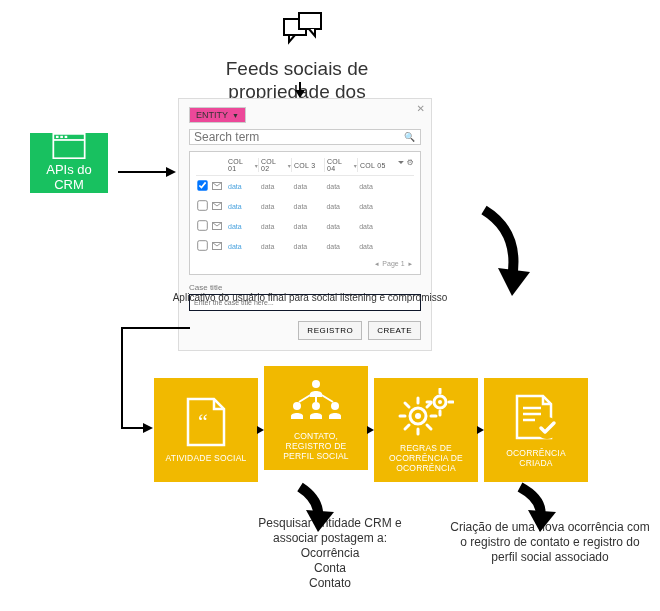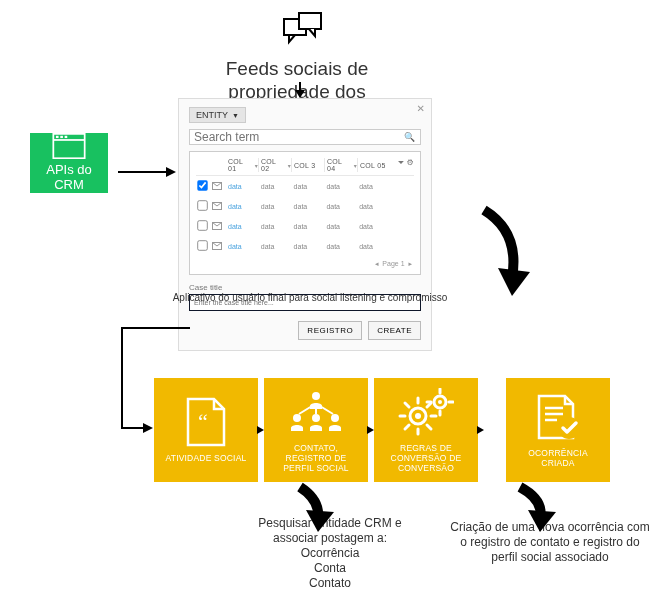--- a/index.html
+++ b/index.html
@@ -15,21 +15,21 @@
 .label-pesquisar { left: 235px; top: 516px; width: 190px; text-align: center; font-size: 12px; line-height: 1.25; }
 .label-criacao { left: 450px; top: 520px; width: 200px; text-align: center; font-size: 12px; line-height: 1.25; }
 
 
 .api-box { left: 30px; top: 133px; width: 78px; height: 60px; background: #18c160; display: flex; flex-direction: column; align-items: center; justify-content: center; color: #fff; font-size: 13px; line-height: 1.15; text-align: center; }
 .api-box svg { margin-bottom: 4px; }
 
 
 .app-window { left: 178px; top: 98px; width: 254px; border: 1px solid #dcdcdc; background: #fafafa; padding: 8px 10px 10px; }
 .app-window .close { position: absolute; right: 6px; top: 4px; color: #999; font-size: 10px; cursor: pointer; }
-.entity-dd { display: inline-flex; align-items: center; padding: 2px 6px; border: 1px solid #ccc; background: #e5e5e5; font-size: 9px; margin-bottom: 6px; }
+.entity-dd { display: inline-flex; align-items: center; padding: 2px 6px; border: 1px solid #ccc; background: #ec4899; font-size: 9px; margin-bottom: 6px; }
 .entity-dd .caret { margin-left: 4px; font-size: 7px; }
 .search-box { display: flex; align-items: center; border: 1px solid #ccc; background: #fff; padding: 2px 4px; height: 16px; margin-bottom: 6px; }
 .search-box input { border: none; outline: none; font-size: 12px; color: #bbb; flex: 1; background: transparent; }
 .search-box .mag { font-size: 9px; color: #888; }
 .grid-wrap { border: 1px solid #ccc; background: #fff; padding: 6px 6px 6px; }
 .grid-head { display: flex; border-bottom: 1px solid #e8e8e8; padding-bottom: 3px; font-size: 7px; color: #555; letter-spacing: .3px; }
 .col-cb { width: 16px; flex: none; }
 .col-ic { width: 14px; flex: none; }
 .colh { flex: 1; display: flex; align-items: center; gap: 2px; padding-left: 2px; }
 .head-sep { border-right: 1px solid #e8e8e8; }
@@ -46,23 +46,23 @@
 .case-title-input { width: 100%; border: 1px solid #0f172a; background: #fff; padding: 4px 4px; font-size: 7px; color: #bbb; }
 .btns { display: flex; justify-content: flex-end; gap: 6px; margin-top: 10px; }
 .btn { border: 1px solid #bbb; background: #f5f5f5; font-size: 8px; letter-spacing: .5px; padding: 4px 8px; cursor: pointer; }
 
 
 .step { width: 104px; height: 104px; background: #f1b900; color: #fff; display: flex; flex-direction: column; align-items: center; justify-content: center; padding: 8px; text-align: center; }
 .step .ico { height: 52px; display: flex; align-items: center; justify-content: center; margin-bottom: 6px; }
 .step .lab { font-size: 8.5px; line-height: 1.15; letter-spacing: .2px; }
 
 .step1 { left: 154px; top: 378px; }
-.step2 { left: 264px; top: 378px; }
+.step2 { left: 264px; top: 366px; }
 .step3 { left: 374px; top: 378px; }
-.step4 { left: 484px; top: 378px; margin-left: 22px; }
+.step4 { left: 484px; top: 378px; }
 
 
 .connectors { left: 0; top: 0; width: 660px; height: 611px; pointer-events: none; }
 .connectors line, .connectors path { stroke: #000; stroke-width: 2; fill: none; }
 .connectors .head { fill: #000; stroke: none; }
 .connectors .curved { stroke-width: 10; }
 </style>
 </head>
 <body>
 
@@ -257,21 +257,21 @@
           <circle cx="42" cy="14" r="2" fill="#fff" stroke="none"></circle>
         <g stroke-linecap="round">
             <line x1="42" y1="5" x2="42" y2="1"></line>
             <line x1="42" y1="23" x2="42" y2="27"></line>
             <line x1="33" y1="14" x2="29" y2="14"></line>
             <line x1="51" y1="14" x2="55" y2="14"></line>
           </g>
       </g>
     </svg>
   </div>
-  <div class="lab">REGRAS DE CONVERSÃO DE CONVERSÃO</div>
+  <div class="lab">REGRAS DE OCORRÊNCIA DE OCORRÊNCIA</div>
 </div>
 
 <div class="abs step step4">
   <div class="ico">
     <svg width="50" height="50" viewBox="0 0 50 50">
       <path d="M6 4 H32 L40 12 V46 H6 Z" fill="none" stroke="#fff" stroke-width="2.5"></path>
       <path d="M32 4 V12 H40" fill="none" stroke="#fff" stroke-width="2.5"></path>
       <line x1="12" y1="16" x2="30" y2="16" stroke="#fff" stroke-width="2.5"></line>
       <line x1="12" y1="22" x2="30" y2="22" stroke="#fff" stroke-width="2.5"></line>
       <line x1="12" y1="28" x2="24" y2="28" stroke="#fff" stroke-width="2.5"></line>

